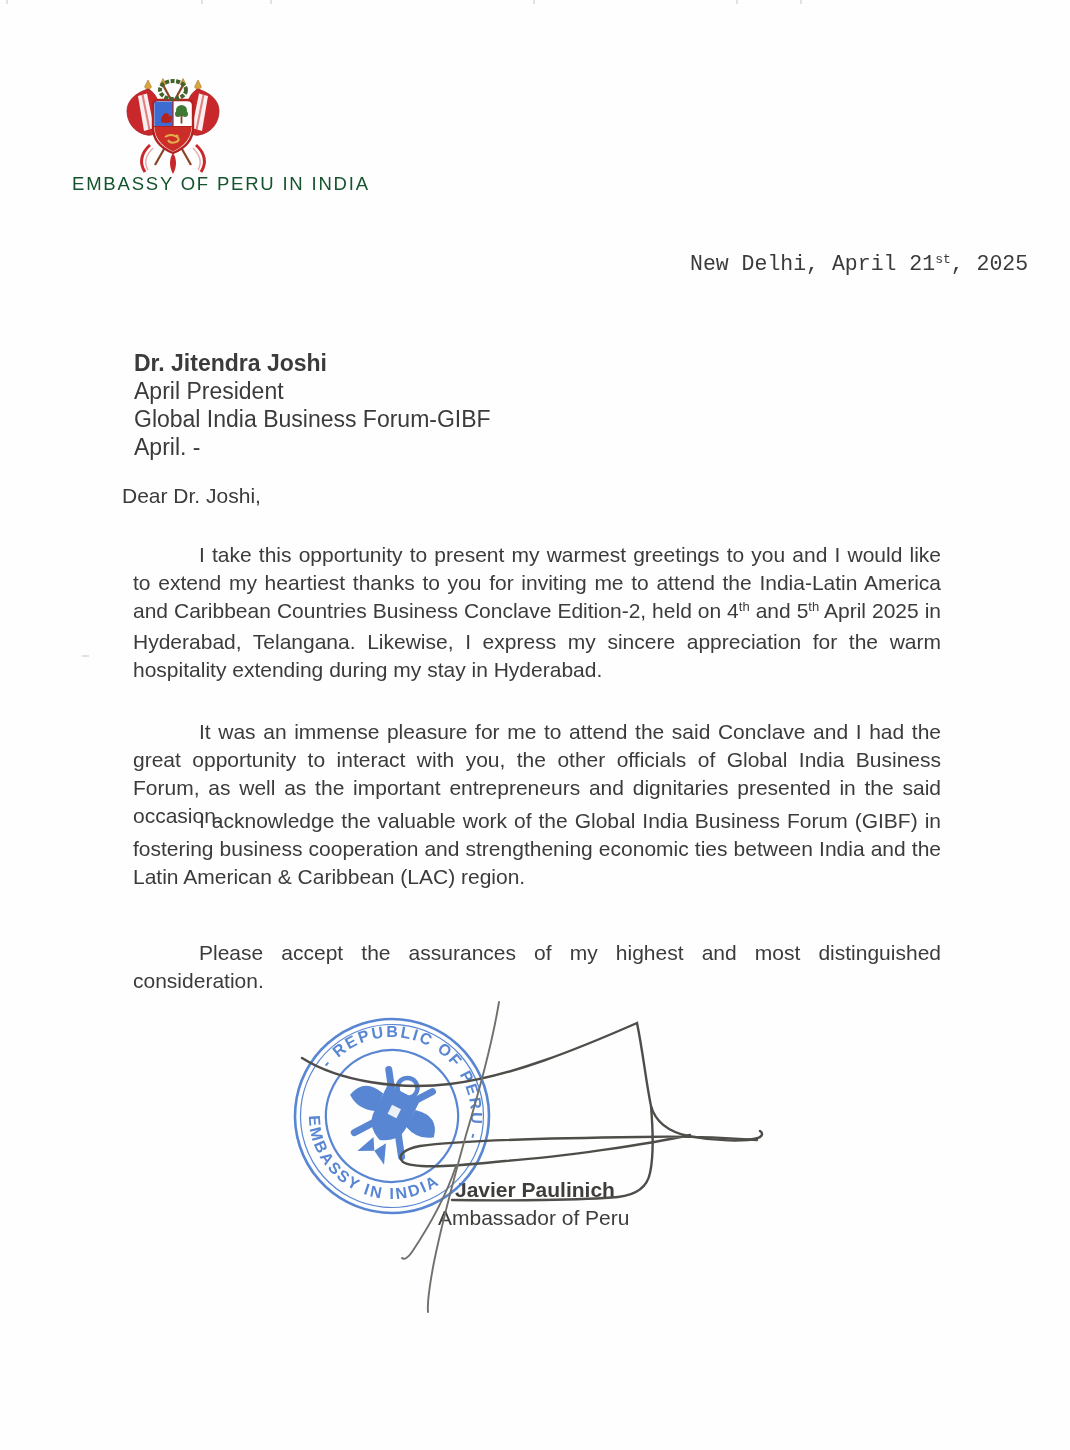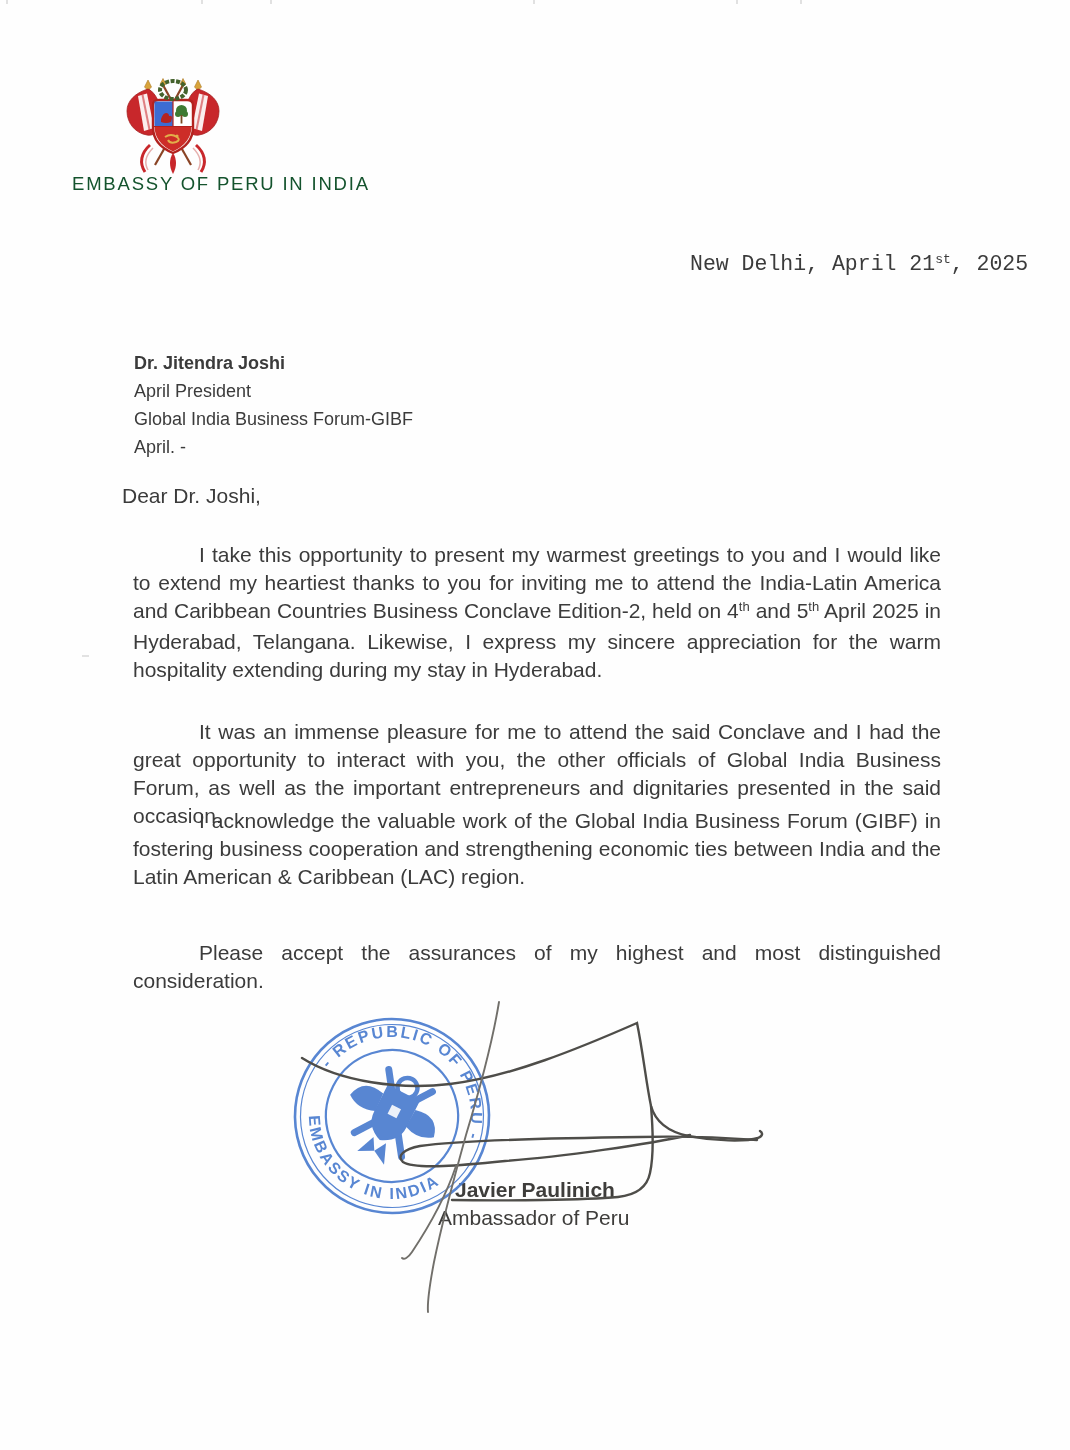--- a/index.html
+++ b/index.html
@@ -18,21 +18,21 @@
   .org-name {
     position:absolute; left:37px; top:173px;
     font-size:18.5px; letter-spacing:1.8px; color:#14532d; white-space:nowrap;margin-left:35px;
   }
 
   .dateline { position:absolute; left:690px; top:252px; font-size:21.5px; white-space:nowrap;font-family:Liberation Mono, monospace; }
   .dateline sup, .bodytext sup {
     font-size:13px; vertical-align:baseline; position:relative; top:-7px; letter-spacing:0;
   }
 
-  .recipient { position:absolute; left:134px; top:349px; font-size:18px; line-height:28px; }
+  .recipient { position:absolute; left:134px; top:349px; font-size:23px; line-height:28px; }
   .recipient .rname { font-weight:bold; }
 
   .salutation { position:absolute; left:122px; top:484px; font-size:21px; }
 
   .bodytext {
     position:absolute; left:133px; width:808px;
     font-size:21px; line-height:28px;
     text-align:justify; text-indent:66px;
   }
   .p1 { top:541px; }

